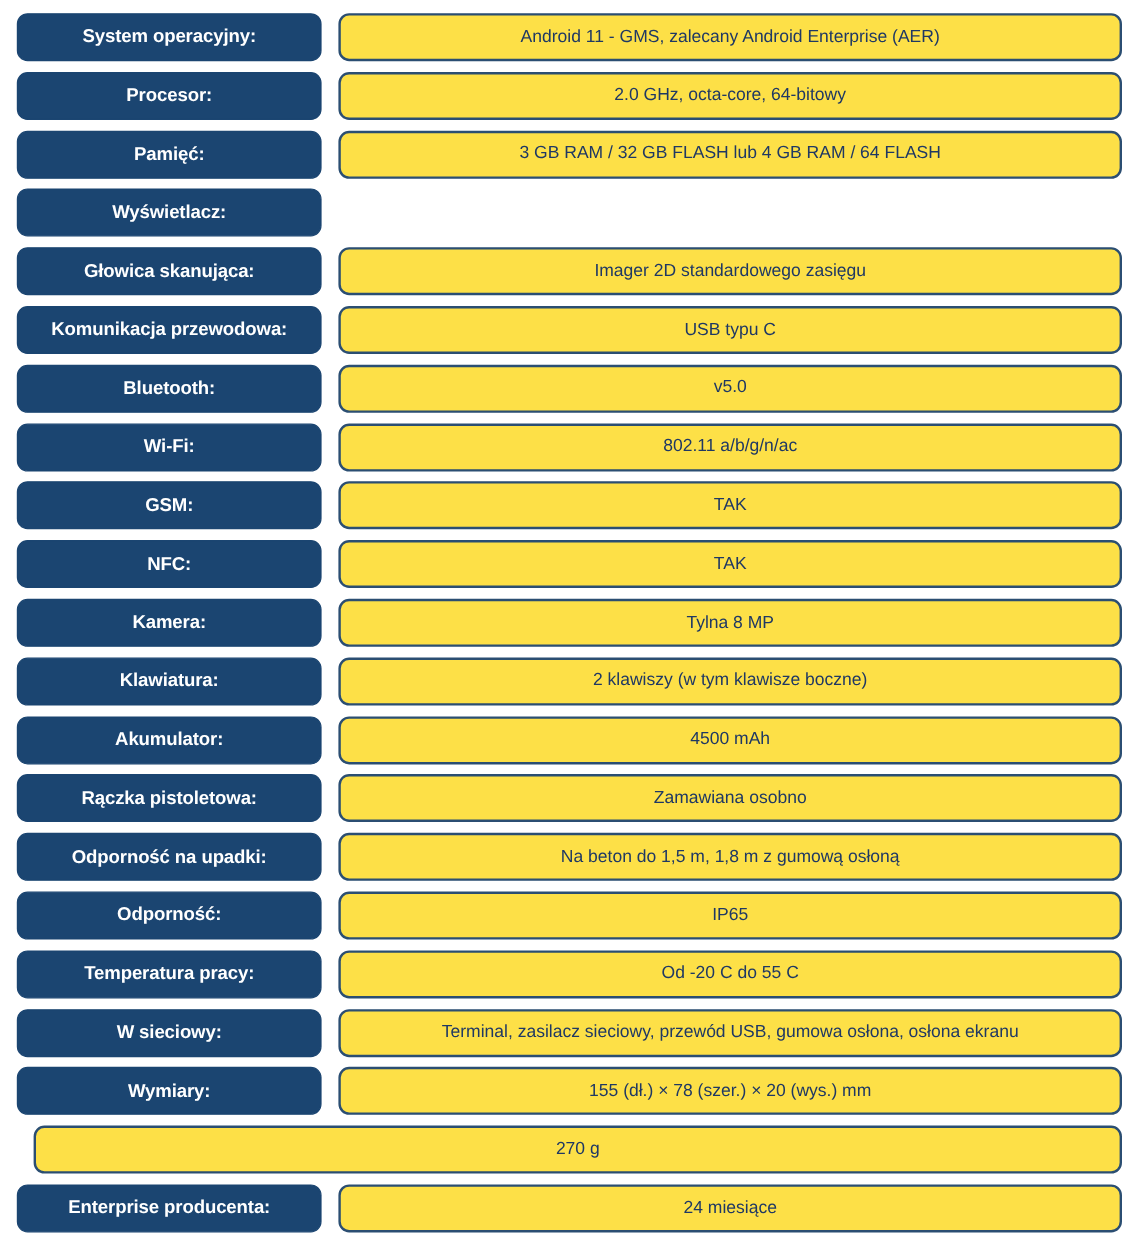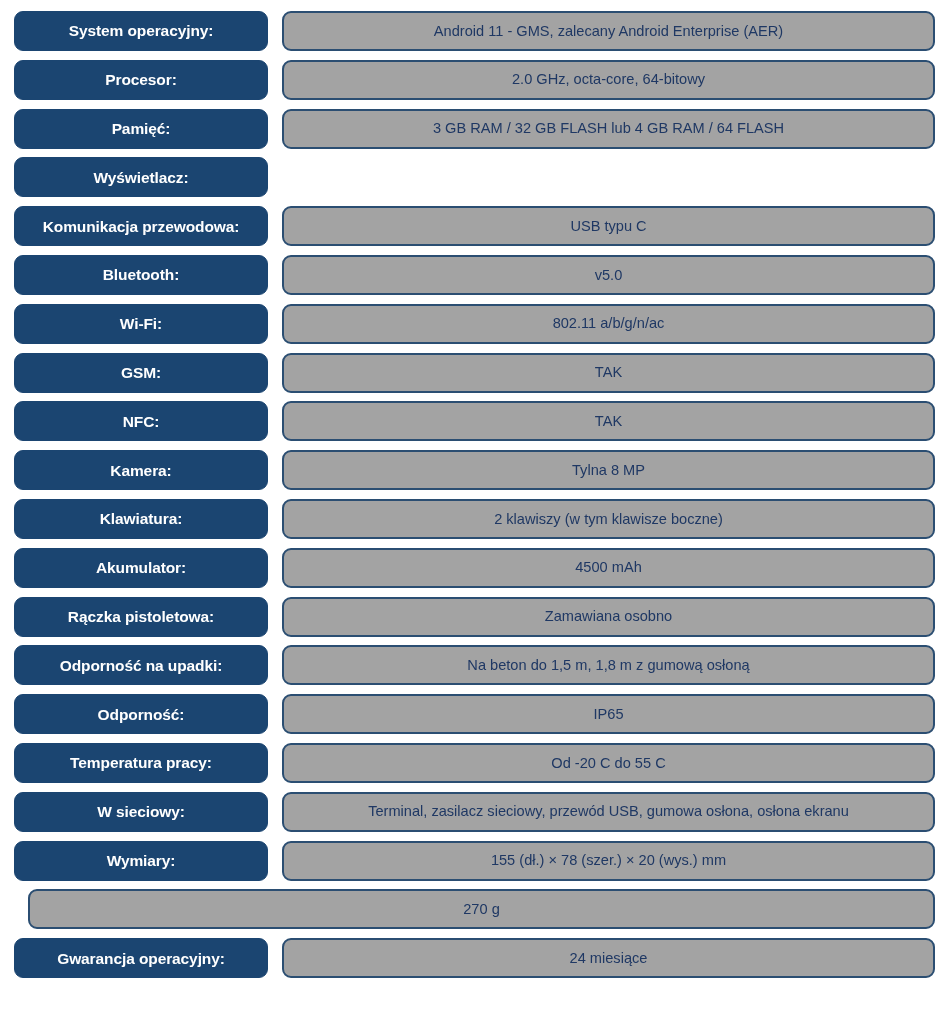--- a/index.html
+++ b/index.html
@@ -56,21 +56,21 @@
   }
 
   .value-spacer {
     width: 14px;
     min-width: 14px;
   }
 
   .value-pill {
     flex: 1 1 auto;
     box-sizing: border-box;
-    background: #a3a3a3;
+    background: #fde047;
     border: 2px solid #2B4E72;
     border-radius: 9px;
     color: #1F3864;
     font-size: 14.6px;
     font-weight: normal;
     display: flex;
     align-items: center;
     justify-content: center;
     text-align: center;
     line-height: 1.15;
@@ -98,20 +98,25 @@
     <div class="label-pill">Pamięć:</div>
     <div class="value-spacer"></div>
     <div class="value-pill">3 GB RAM / 32 GB FLASH lub 4 GB RAM / 64 FLASH</div>
   </div>
 
   <div class="spec-row">
     <div class="label-pill">Wyświetlacz:</div>
     <div class="value-spacer"></div>
   </div>
 
+  <div class="spec-row">
+    <div class="label-pill">Głowica skanująca:</div>
+    <div class="value-spacer"></div>
+    <div class="value-pill">Imager 2D standardowego  zasięgu</div>
+  </div>
 
   <div class="spec-row">
     <div class="label-pill">Komunikacja przewodowa:</div>
     <div class="value-spacer"></div>
     <div class="value-pill">USB typu C</div>
   </div>
 
   <div class="spec-row">
     <div class="label-pill">Bluetooth:</div>
     <div class="value-spacer"></div>
@@ -189,18 +194,18 @@
     <div class="value-spacer"></div>
     <div class="value-pill">155 (dł.) × 78 (szer.) × 20 (wys.)  mm</div>
   </div>
 
   <div class="spec-row">
     <div class="value-spacer"></div>
     <div class="value-pill">270 g</div>
   </div>
 
   <div class="spec-row">
-    <div class="label-pill">Gwarancja operacyjny:</div>
+    <div class="label-pill">Enterprise producenta:</div>
     <div class="value-spacer"></div>
     <div class="value-pill">24 miesiące</div>
   </div>
 
 </div>
 
 </body></html>

